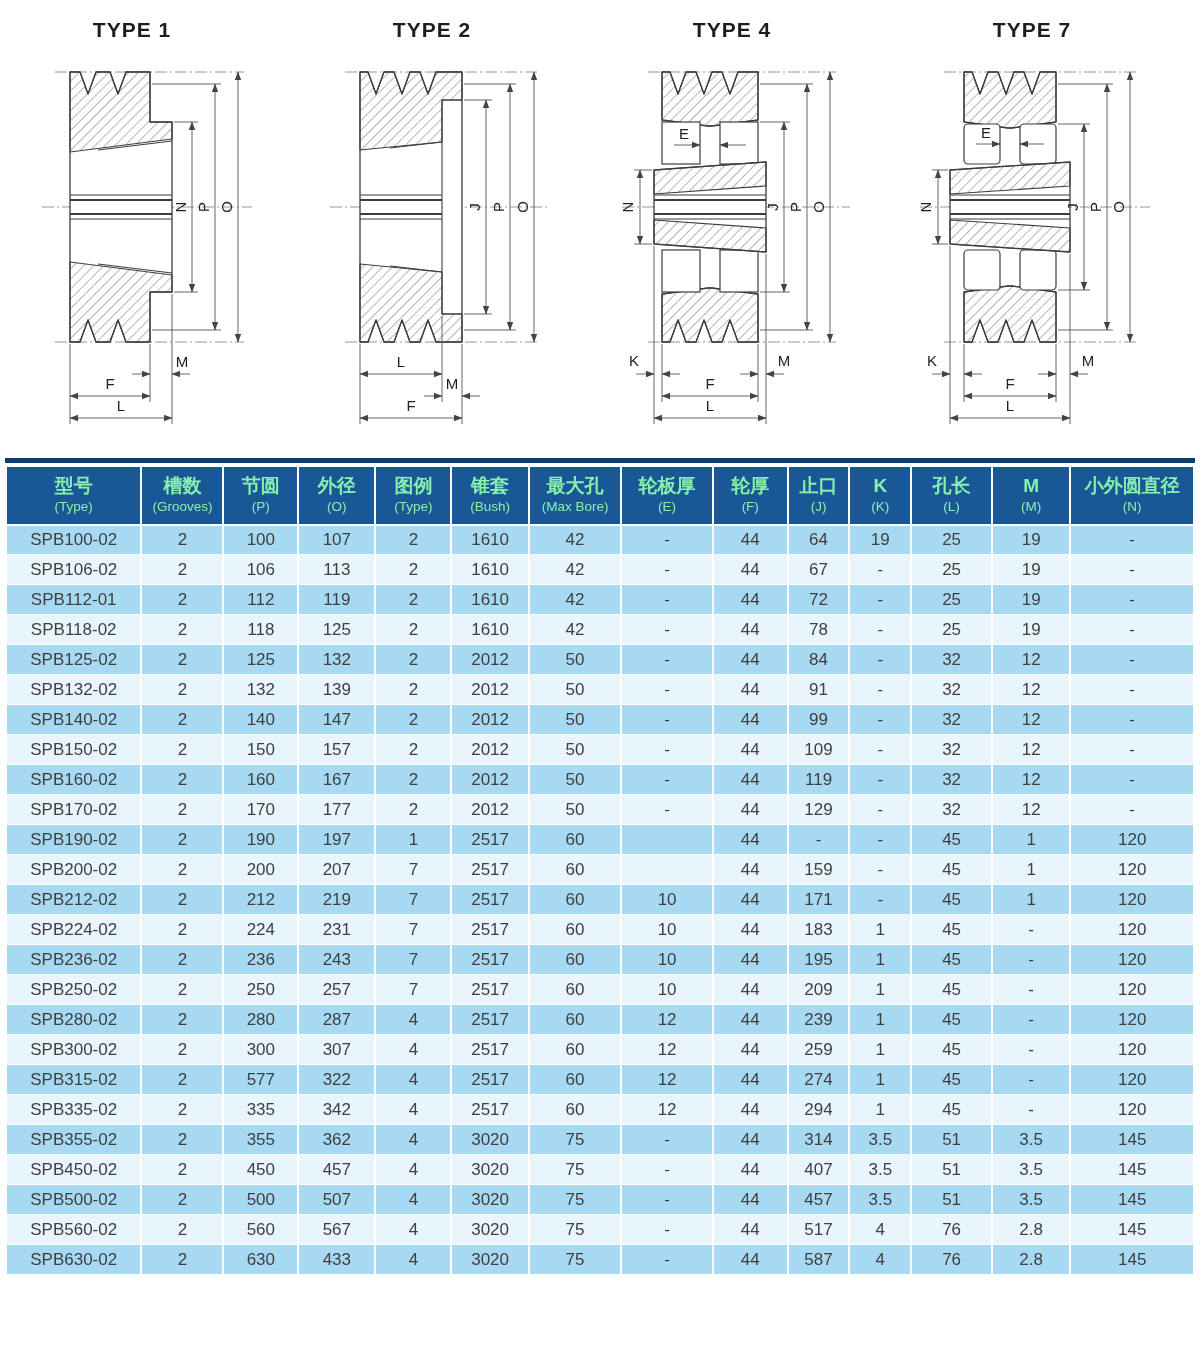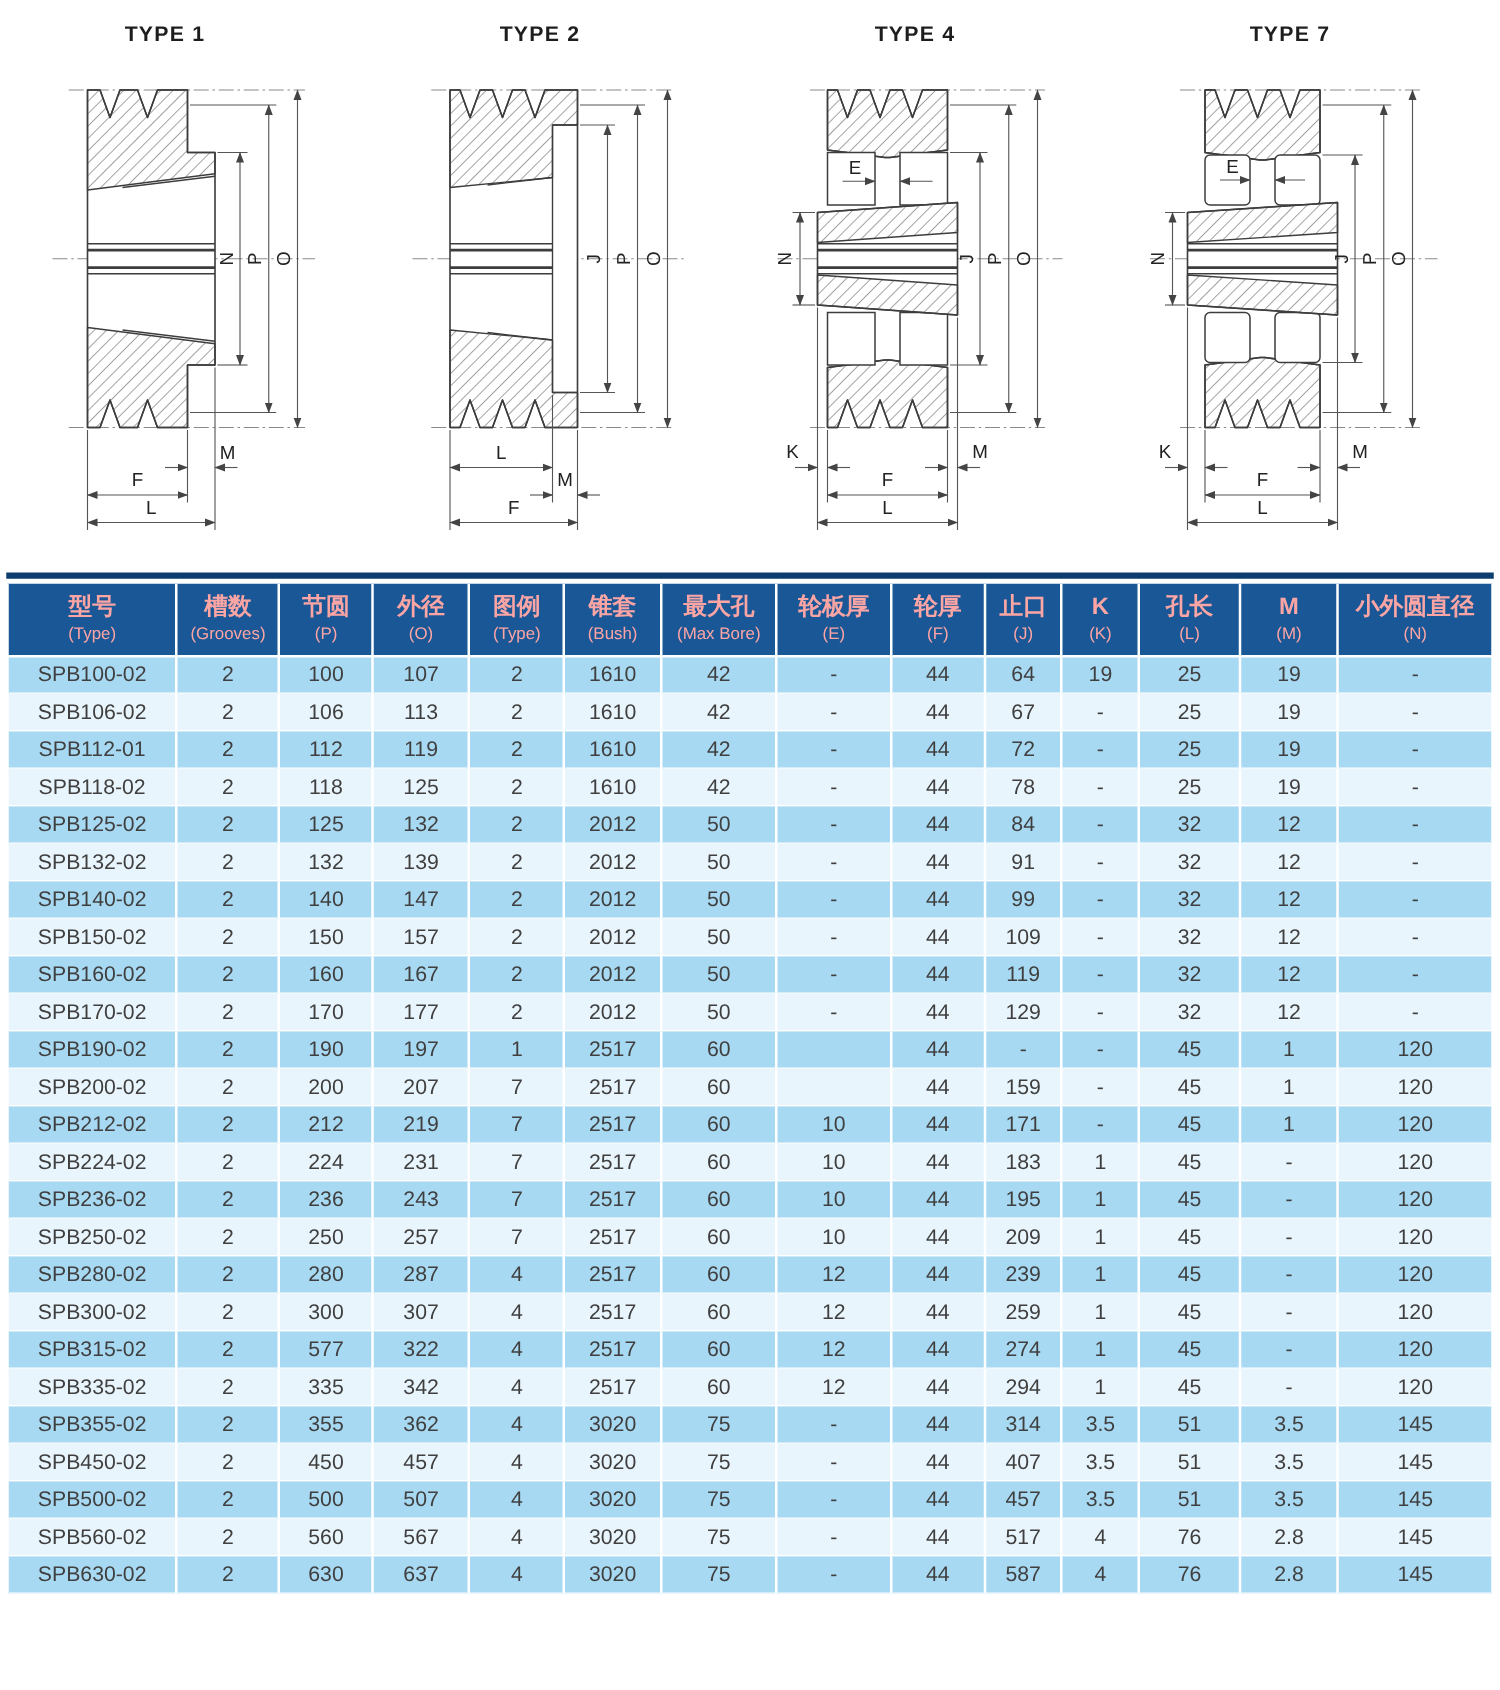--- a/index.html
+++ b/index.html
@@ -11,41 +11,41 @@
   }
   *{box-sizing:border-box}
   body{
     margin:0; background:#fff; width:1200px;
     font-family:"Liberation Sans", sans-serif;
   }
   
   .diagrams{display:flex; padding-top:4px; height:456px}
   .diagram{width:300px; position:relative}
   .diagram-title{
-    width:264px; text-align:center; font-size:17px; font-weight:bold;
+    width:264px; text-align:center; font-size:21px; font-weight:bold;
     color:#1d1d1d; letter-spacing:1px; padding-top:14px; height:38px;
   }
   svg{display:block}
   .body{fill:#fff; stroke:var(--line); stroke-width:1.3; stroke-linejoin:round}
   .hatch{stroke:var(--line); stroke-width:1.1; stroke-linejoin:round}
   .win{fill:#fff; stroke:var(--line); stroke-width:1.2}
   .ln{stroke:var(--line); stroke-width:1.1}
   .lnt{stroke:var(--line); stroke-width:2.2}
   .cl{stroke:#8a8a8a; stroke-width:0.9; stroke-dasharray:12 3 2 3}
   .dim{stroke:#555; stroke-width:0.9; fill:none}
   .dimtxt{font-size:15px; fill:#222; text-anchor:middle; font-family:"Liberation Sans",sans-serif}
   
   .table-wrap{margin-top:2px}
   .top-bar{height:5px; background:var(--top-bar); margin:0 5px 4px 5px}
   table{
     border-collapse:collapse; table-layout:fixed;
     width:calc(100% - 10px); margin:0 5px;
   }
   th{
-    background:var(--header-bg); color:#fca5a5; vertical-align:middle;
+    background:var(--header-bg); color:#86efac; vertical-align:middle;
     border:2px solid #fff; border-top:none; padding:7px 2px 8px 2px;
   }
   .h-zh{display:block; font-size:19px; font-weight:bold; line-height:1.25}
   .h-en{display:block; font-size:13.5px; font-weight:normal; line-height:1.25; margin-top:1px}
   td{
     height:30px; text-align:center; vertical-align:middle;
     font-size:17px; color:#3f3f3f; padding:0 2px;
     border:1px solid #fff; border-left-width:2px; border-right-width:2px;
   }
   tbody tr:nth-child(odd){background:var(--row-odd)}
@@ -761,21 +761,21 @@
             <td>517</td>
             <td>4</td>
             <td>76</td>
             <td>2.8</td>
             <td>145</td>
           </tr>
           <tr>
             <td>SPB630-02</td>
             <td>2</td>
             <td>630</td>
-            <td>637</td>
+            <td>433</td>
             <td>4</td>
             <td>3020</td>
             <td>75</td>
             <td>-</td>
             <td>44</td>
             <td>587</td>
             <td>4</td>
             <td>76</td>
             <td>2.8</td>
             <td>145</td>

